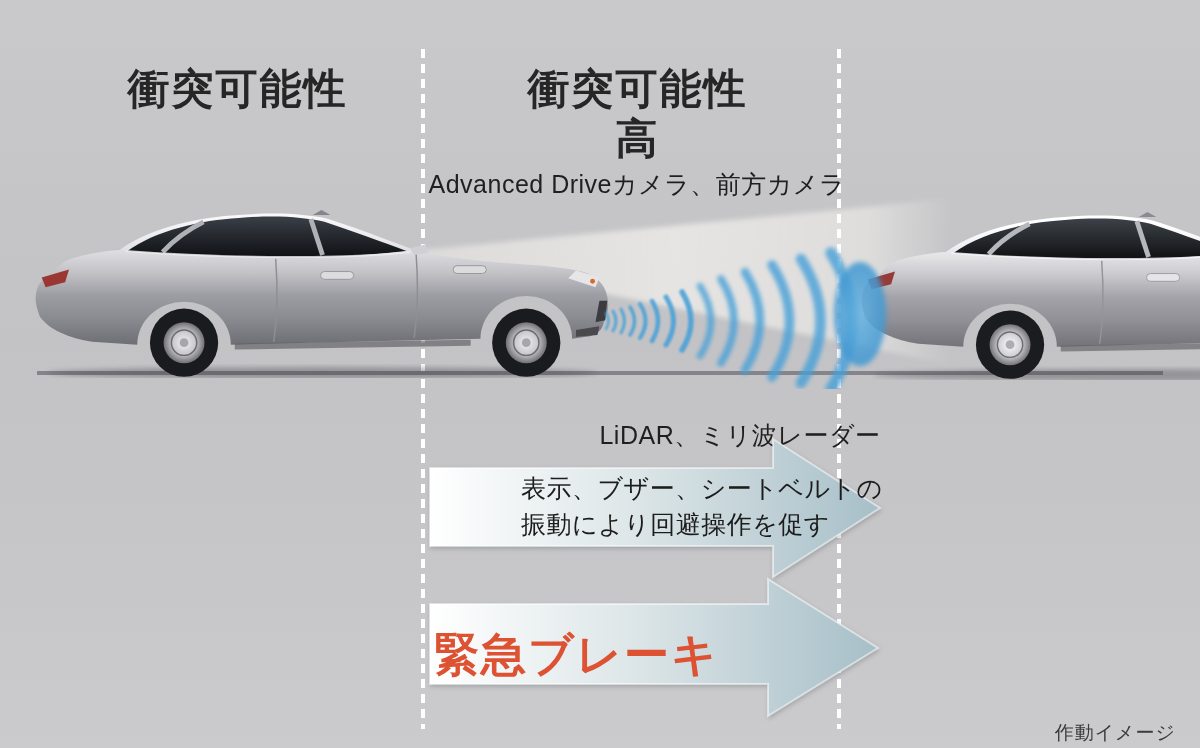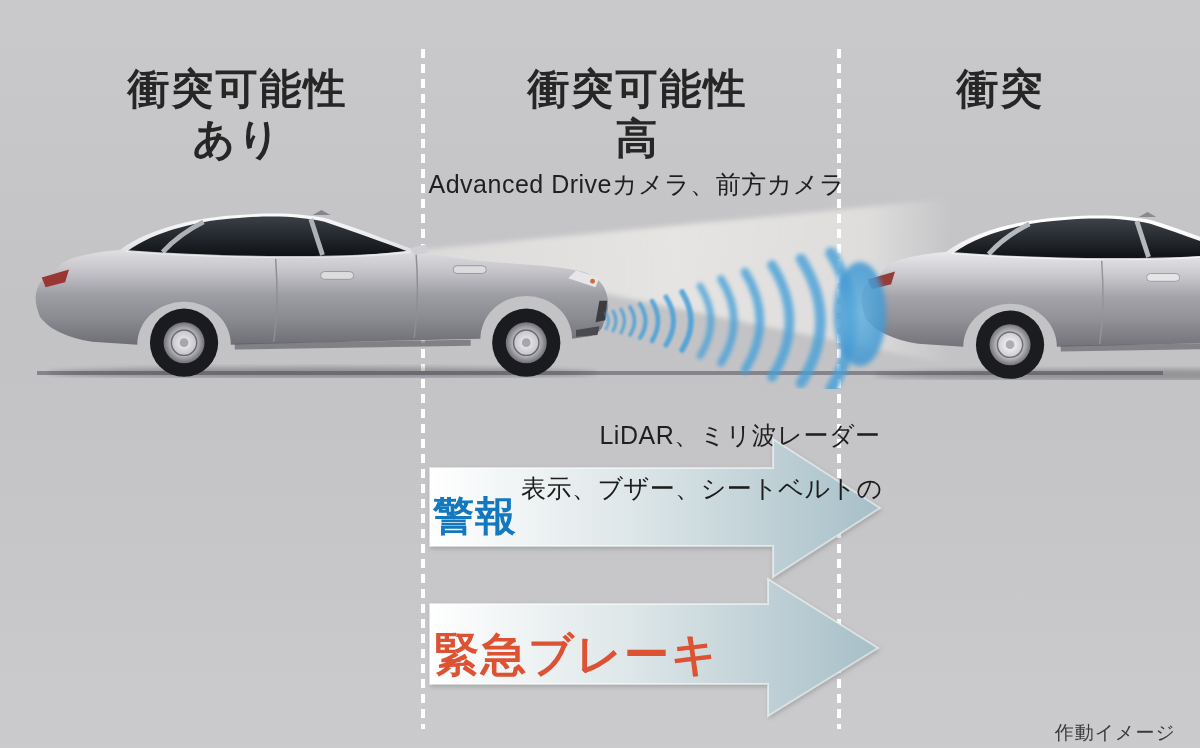--- a/index.html
+++ b/index.html
@@ -175,39 +175,35 @@
     <path class="wave wave-lg" stroke-width="7.5" d="M 133 35 Q 159 77 133 119"></path>
     <path class="wave wave-lg" stroke-width="8.5" d="M 157 28 Q 187 77 157 126"></path>
     <path class="wave wave-lg" stroke-width="9.5" d="M 184 21 Q 219 77 184 133"></path>
     <path class="wave wave-lg" stroke-width="10.5" d="M 213 15 Q 252 77 213 139"></path>
     <path class="wave wave-lg" stroke-width="11.5" d="M 243 9 Q 285 77 243 145"></path>
     <ellipse cx="272" cy="70" rx="26" ry="52" fill="url(#blobGrad)" opacity="0.85" filter="url(#softBlur)"></ellipse>
   </svg>
 
   <div class="phase phase1">
     <div>衝突可能性</div>
-    <div>あり</div>
   </div>
   <div class="phase phase2">
     <div>衝突可能性</div>
     <div>高</div>
   </div>
-  <div class="phase phase3">
-    <div>衝突</div>
-  </div>
 
   <div class="camera-label">Advanced Driveカメラ、前方カメラ</div>
   <div class="lidar-label">LiDAR、ミリ波レーダー</div>
 
   <svg class="arrow-svg arrow-alert" viewBox="0 0 460 150">
     <polygon class="arrow-shape" fill="url(#arrowGrad)" points="5,34 348,34 348,5 455,74 348,143 348,112 5,112"></polygon>
   </svg>
-  <div class="alert-title">警報</div>
   <div class="alert-desc">
     <div>表示、ブザー、シートベルトの</div>
+    <div>振動により回避操作を促す</div>
   </div>
 
   <svg class="arrow-svg arrow-brake" viewBox="0 0 460 150">
     <polygon class="arrow-shape" fill="url(#arrowGrad)" points="5,32 343,32 343,7 453,76 343,144 343,112 5,112"></polygon>
   </svg>
   <div class="brake-title">緊急ブレーキ</div>
 
   <div class="footer-caption">作動イメージ</div>
 
 </div>

